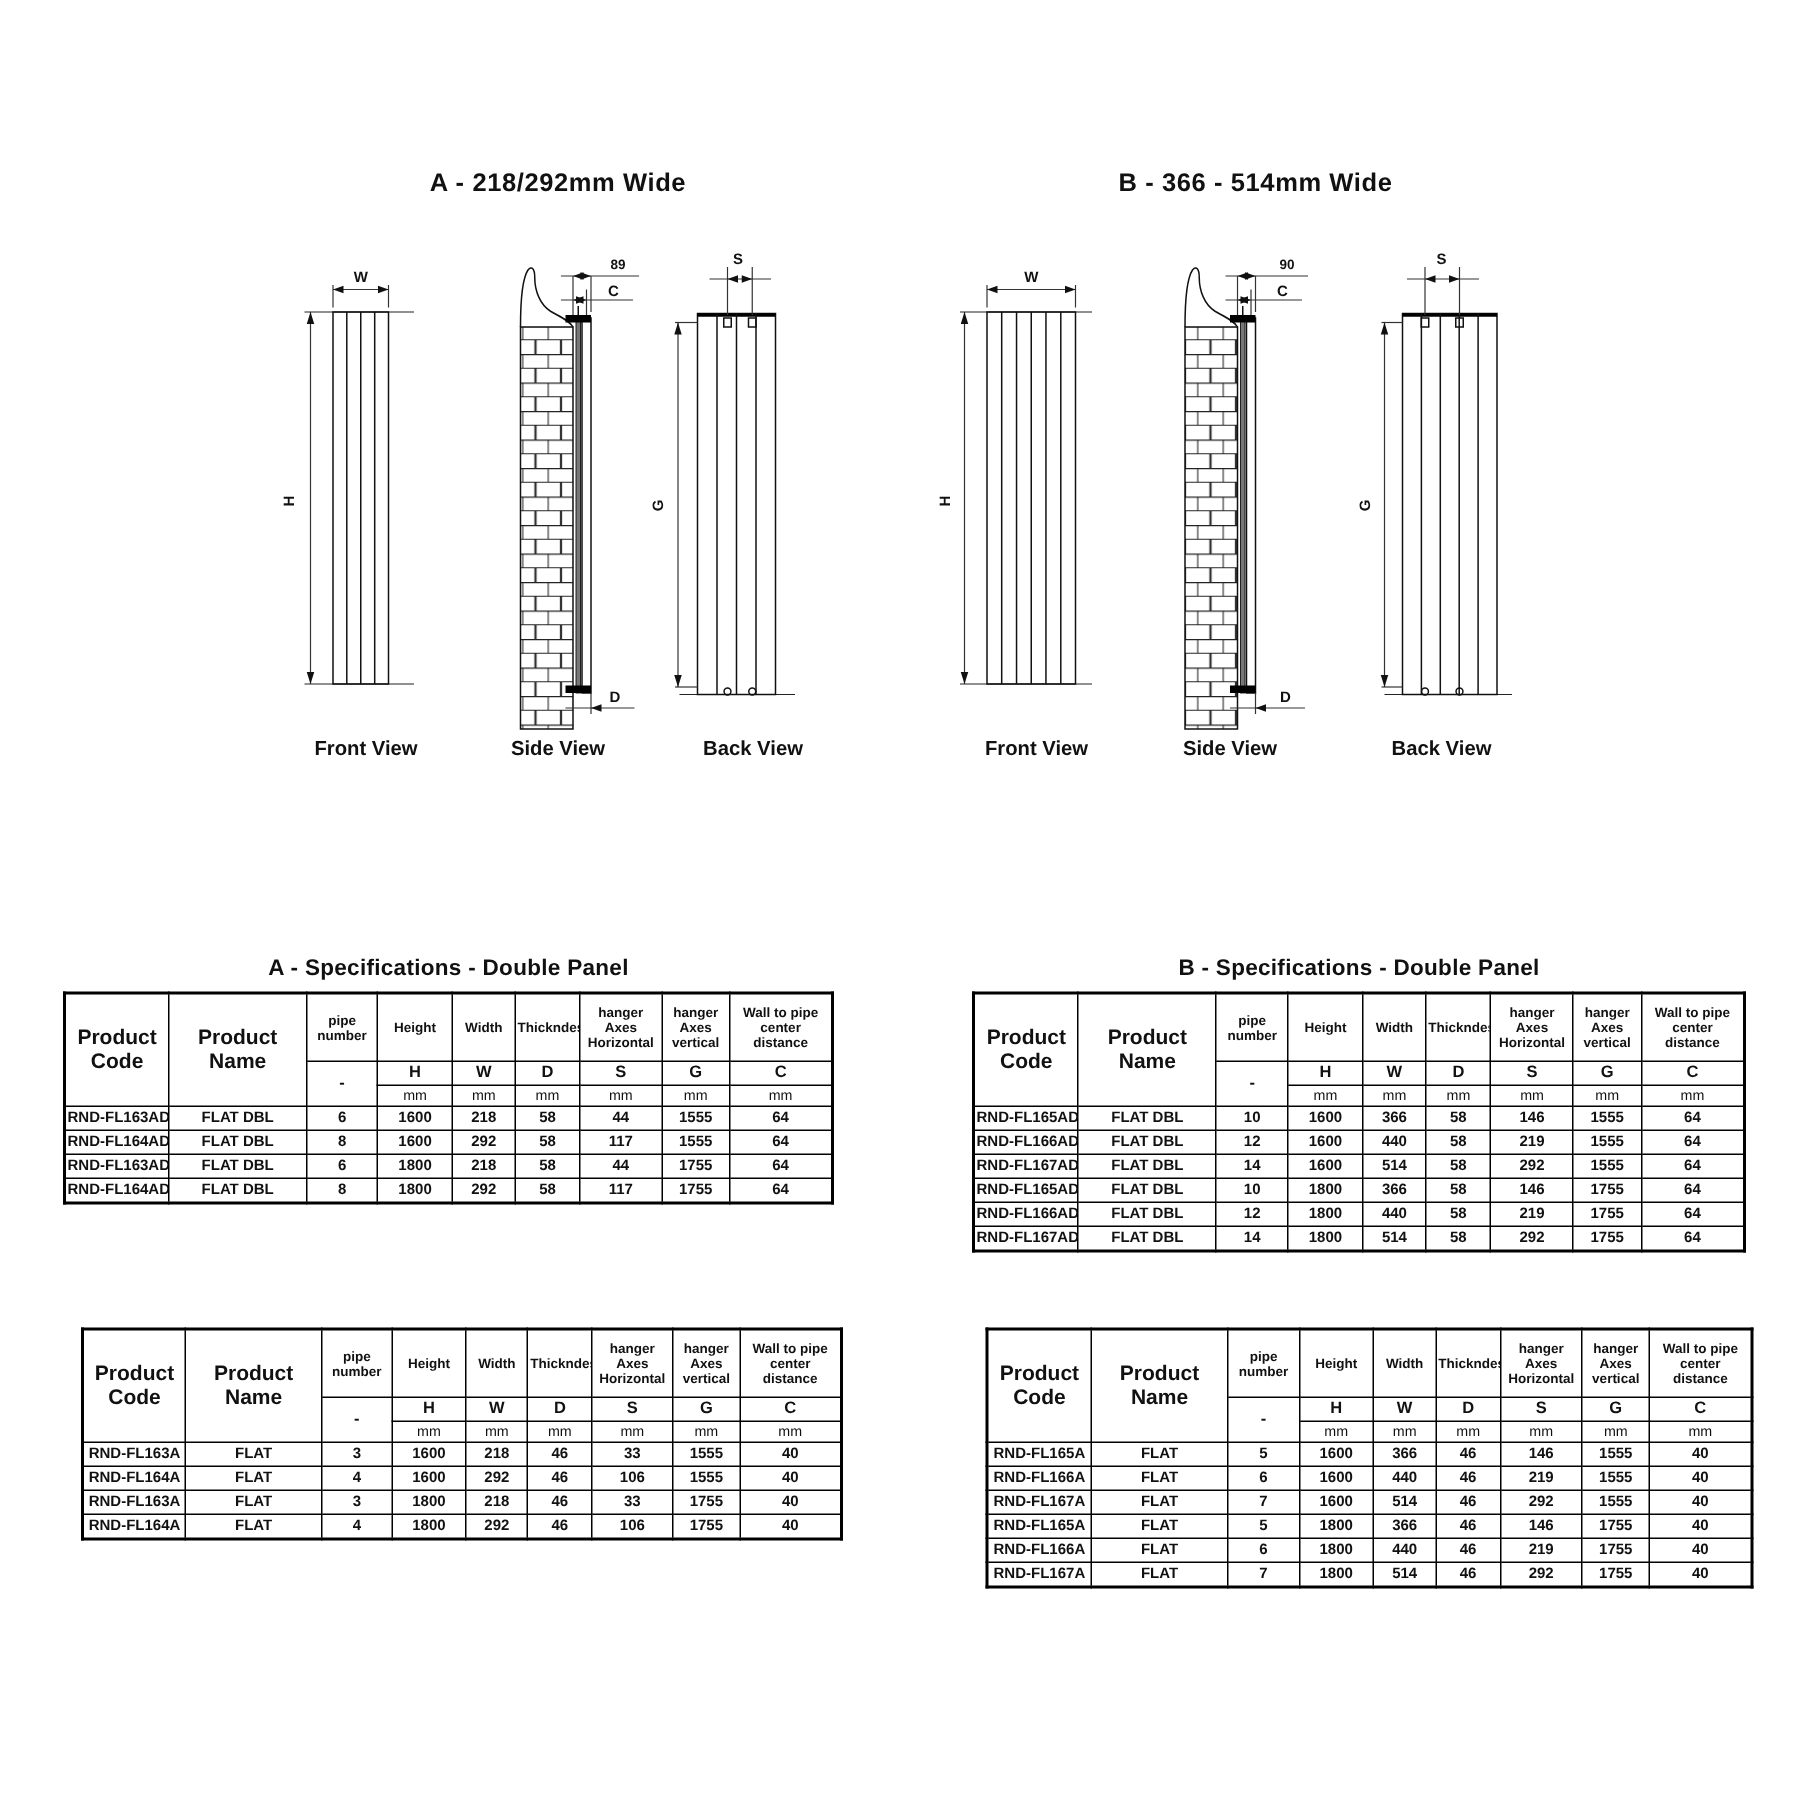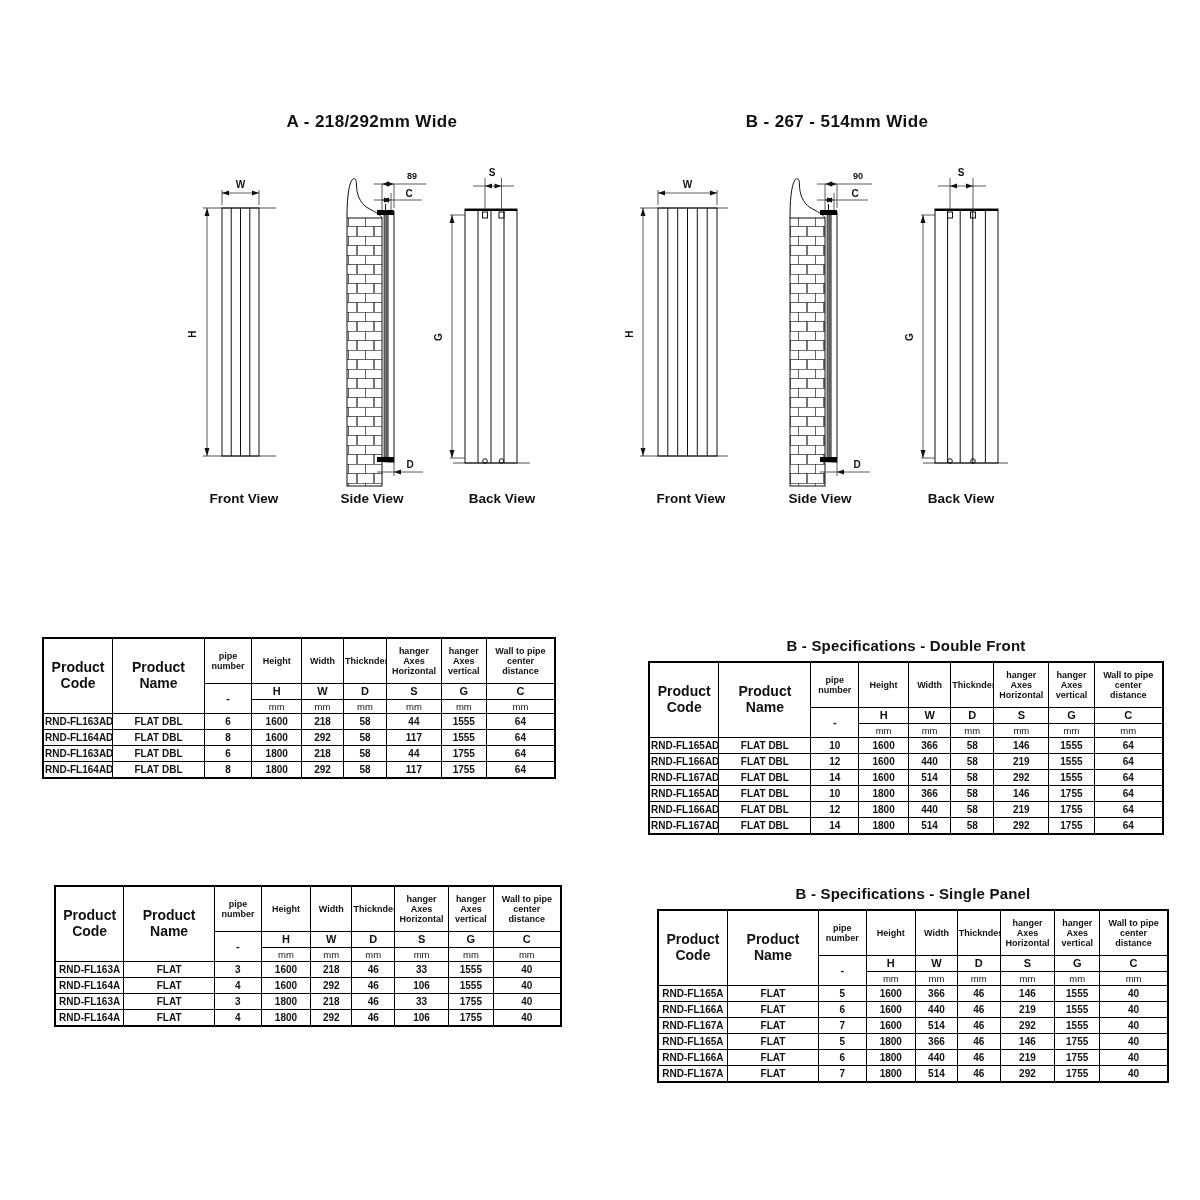--- a/index.html
+++ b/index.html
@@ -39,21 +39,21 @@
   .ah{fill:#111;stroke:none;}
   .blk{fill:#000;stroke:none;}
   .lbl{font:bold 10px "Liberation Sans",sans-serif;fill:#111;}
   .lbl-sm{font:bold 9px "Liberation Sans",sans-serif;fill:#111;}
   .view-lbl{font:bold 13.5px "Liberation Sans",sans-serif;fill:#111;}
 </style>
 </head>
 <body>
 
 <div class="sec-title" style="left:172px;top:112px;">A - 218/292mm Wide</div>
-<div class="sec-title" style="left:637px;top:112px;">B - 267 - 514mm Wide</div>
+<div class="sec-title" style="left:637px;top:112px;">B - 366 - 514mm Wide</div>
 
 <svg class="diagram" style="left:170px;top:160px;" width="380" height="350" viewBox="0 0 380 350">
   <defs>
     <pattern id="bricksA" width="17" height="19" patternUnits="userSpaceOnUse">
       <rect width="17" height="19" fill="#fff"></rect>
       <path d="M0,0.4H17 M0,9.5H17 M8.5,0V9.5 M0.4,9.5V19 M16.6,9.5V19" stroke="#222" stroke-width="0.7" fill="none"></path>
     </pattern>
   </defs>
 
   <g>
@@ -223,20 +223,21 @@
       <path class="ah" d="M303,298 l-2.5,-8 h5 z"></path>
     <text class="lbl" transform="rotate(-90 293 177)" x="293" y="177" text-anchor="middle">G</text>
   </g>
 
   <text class="view-lbl" x="71" y="343" text-anchor="middle">Front View</text>
   <text class="view-lbl" x="200" y="343" text-anchor="middle">Side View</text>
   <text class="view-lbl" x="341" y="343" text-anchor="middle">Back View</text>
 </svg>
 
 <div class="tbl" style="left:42px;top:637px;width:514px;">
+  <div class="tbl-title">A - Specifications - Double Panel</div>
   <table class="spec">
     <colgroup>
       <col style="width:13.6%">
         <col style="width:17.9%">
         <col style="width:9.3%">
       <col style="width:9.7%">
         <col style="width:8.2%">
         <col style="width:8.4%">
       <col style="width:10.7%">
         <col style="width:8.8%">
@@ -315,21 +316,21 @@
           <td>58</td>
           <td>117</td>
           <td>1755</td>
           <td>64</td>
         </tr>
       </tbody>
   </table>
 </div>
 
 <div class="tbl" style="left:648px;top:637px;width:516px;">
-  <div class="tbl-title">B - Specifications - Double Front</div>
+  <div class="tbl-title">B - Specifications - Double Panel</div>
   <table class="spec">
     <colgroup>
       <col style="width:13.6%">
         <col style="width:17.9%">
         <col style="width:9.3%">
       <col style="width:9.7%">
         <col style="width:8.2%">
         <col style="width:8.4%">
       <col style="width:10.7%">
         <col style="width:8.8%">
@@ -522,21 +523,20 @@
           <td>46</td>
           <td>106</td>
           <td>1755</td>
           <td>40</td>
         </tr>
       </tbody>
   </table>
 </div>
 
 <div class="tbl" style="left:657px;top:885px;width:512px;">
-  <div class="tbl-title">B - Specifications - Single Panel</div>
   <table class="spec">
     <colgroup>
       <col style="width:13.6%">
         <col style="width:17.9%">
         <col style="width:9.3%">
       <col style="width:9.7%">
         <col style="width:8.2%">
         <col style="width:8.4%">
       <col style="width:10.7%">
         <col style="width:8.8%">

